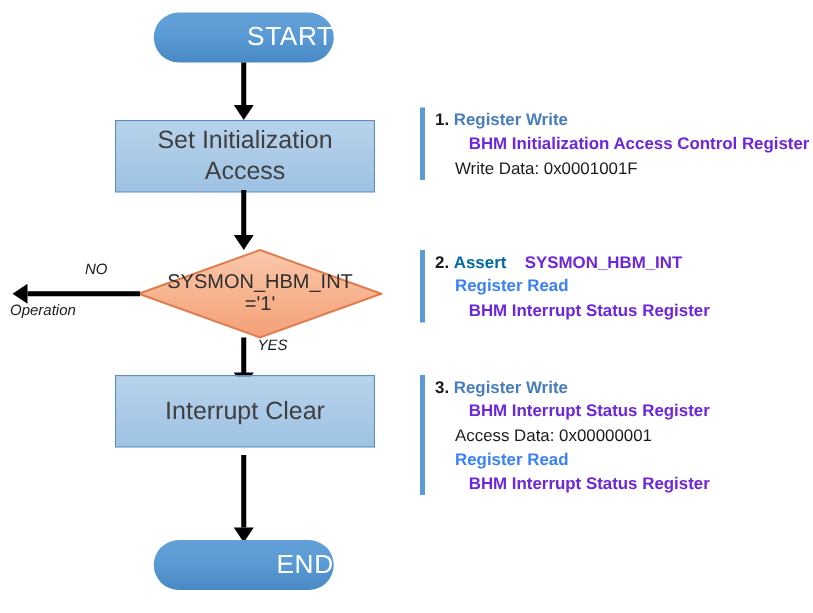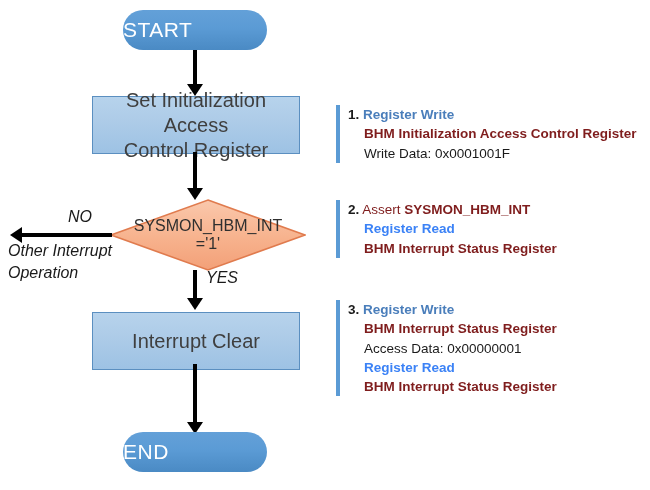--- a/index.html
+++ b/index.html
@@ -16,21 +16,21 @@
     height: 490px;
     background: #ffffff;
     overflow: hidden;
   }
 
   
   .terminator {
     position: absolute;
     display: flex;
     align-items: center;
-    justify-content: flex-start;
+    justify-content: flex-end;
     border-radius: 24px;
     background: linear-gradient(to bottom, #63a0d8 0%, #5b9bd5 45%, #4a8ac4 100%);
     color: #ffffff;
     font-size: 21px;
     letter-spacing: 0.5px;
   }
   .process {
     position: absolute;
     display: flex;
     align-items: center;
@@ -90,21 +90,21 @@
     height: 0;
     border-top: 8px solid transparent;
     border-bottom: 8px solid transparent;
     border-right: 12px solid #000000;
   }
 
   
   .edge-label {
     position: absolute;
     font-style: italic;
-    font-size: 16px;
+    font-size: 12px;
     color: #1a1a1a;
     white-space: nowrap;
   }
   .edge-label.multi {
     white-space: normal;
     width: 120px;
     line-height: 1.35;
   }
 
   
@@ -134,26 +134,27 @@
   }
   .kw-write {
     color: #4a7ebb;
     font-weight: bold;
   }
   .kw-read {
     color: #3b82f6;
     font-weight: bold;
   }
   .kw-assert {
-    color: #7f1d1d;
-    font-weight: normal;
+    color: #0369a1;
+    font-weight: bold;
   }
   .reg {
     font-weight: bold;
-    color: #7f1d1d;
+    color: #6d28d9;
+    margin-left: 11px;
   }
   .plain {
     font-weight: normal;
     color: #1a1a1a;
   }
   .indent {
     padding-left: 16px;
   }
 </style>
 </head>
@@ -164,21 +165,20 @@
   <div class="terminator" style="left:123px; top:10px; width:144px; height:40px;">
     <span>START</span>
   </div>
 
   <div class="vline" style="left:193px; top:50px; height:34px;"></div>
   <div class="arrow-down" style="left:187px; top:84px;"></div>
 
   <div class="process" style="left:92px; top:96px; width:206px; height:56px;">
     <div>
       <div>Set Initialization Access</div>
-      <div>Control Register</div>
     </div>
   </div>
 
   <div class="vline" style="left:193px; top:152px; height:36px;"></div>
   <div class="arrow-down" style="left:187px; top:188px;"></div>
 
   <div class="diamond-wrap" style="left:110px; top:199px; width:196px; height:72px;">
     <svg width="196" height="72" viewBox="0 0 196 72">
       <defs>
         <linearGradient id="dgrad" x1="0" y1="0" x2="0" y2="1">
@@ -192,40 +192,39 @@
     <div class="diamond-label">
       <div>SYSMON_HBM_INT</div>
       <div>='1'</div>
     </div>
   </div>
 
   <div class="hline" style="left:22px; top:233px; width:90px;"></div>
   <div class="arrow-left" style="left:10px; top:227px;"></div>
   <div class="edge-label" style="left:68px; top:208px;">NO</div>
   <div class="edge-label multi" style="left:8px; top:240px;">
-    <div>Other Interrupt</div>
     <div>Operation</div>
   </div>
 
   <div class="vline" style="left:193px; top:270px; height:30px;"></div>
   <div class="arrow-down" style="left:187px; top:298px;"></div>
   <div class="edge-label" style="left:206px; top:269px;">YES</div>
 
-  <div class="process" style="left:92px; top:312px; width:206px; height:56px;">
+  <div class="process" style="left:92px; top:300px; width:206px; height:56px;">
     <span>Interrupt Clear</span>
   </div>
 
   <div class="vline" style="left:193px; top:364px; height:58px;"></div>
   <div class="arrow-down" style="left:187px; top:422px;"></div>
 
   <div class="terminator" style="left:123px; top:432px; width:144px; height:40px;">
     <span>END</span>
   </div>
 
-  <div class="annot" style="left:336px; top:105px; width:300px;">
+  <div class="annot" style="left:336px; top:86px; width:300px;">
     <div class="annot-bar"></div>
     <div class="annot-body">
       <div class="annot-line">
         <span class="num">1.</span>
         <span class="kw-write">Register Write</span>
       </div>
       <div class="annot-line indent">
         <span class="reg">BHM Initialization Access Control Register</span>
       </div>
       <div class="annot-line indent">

